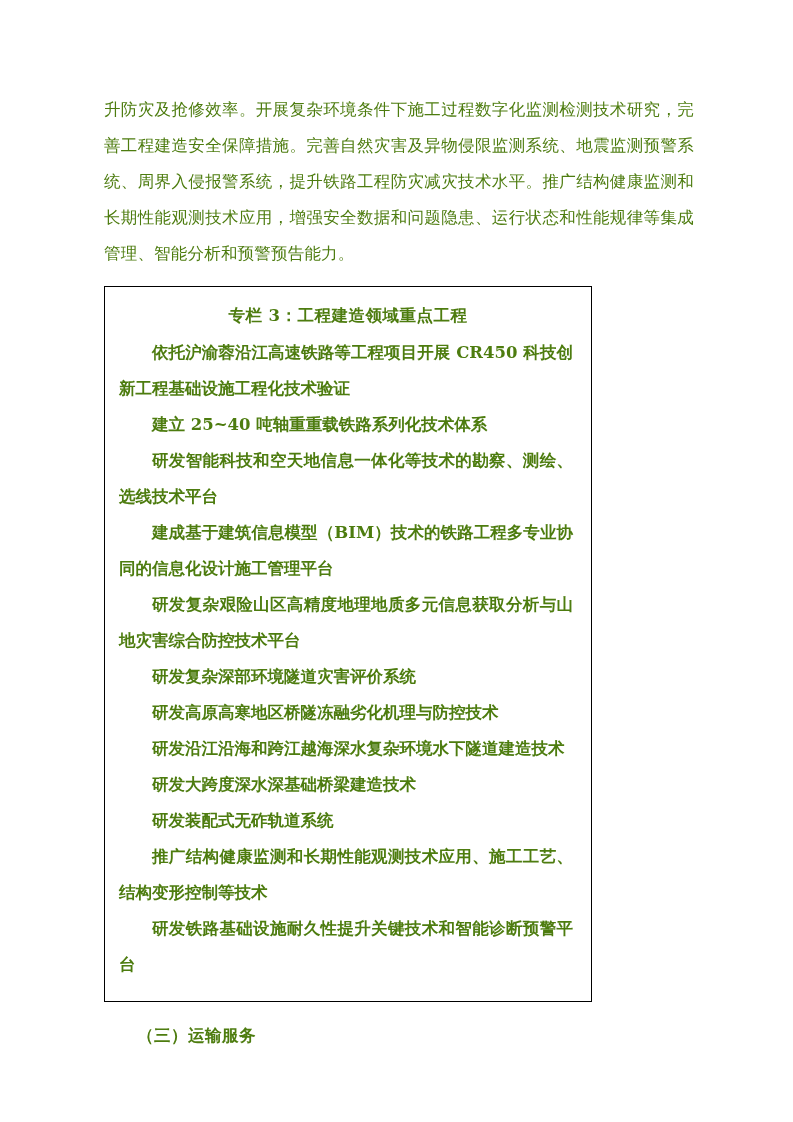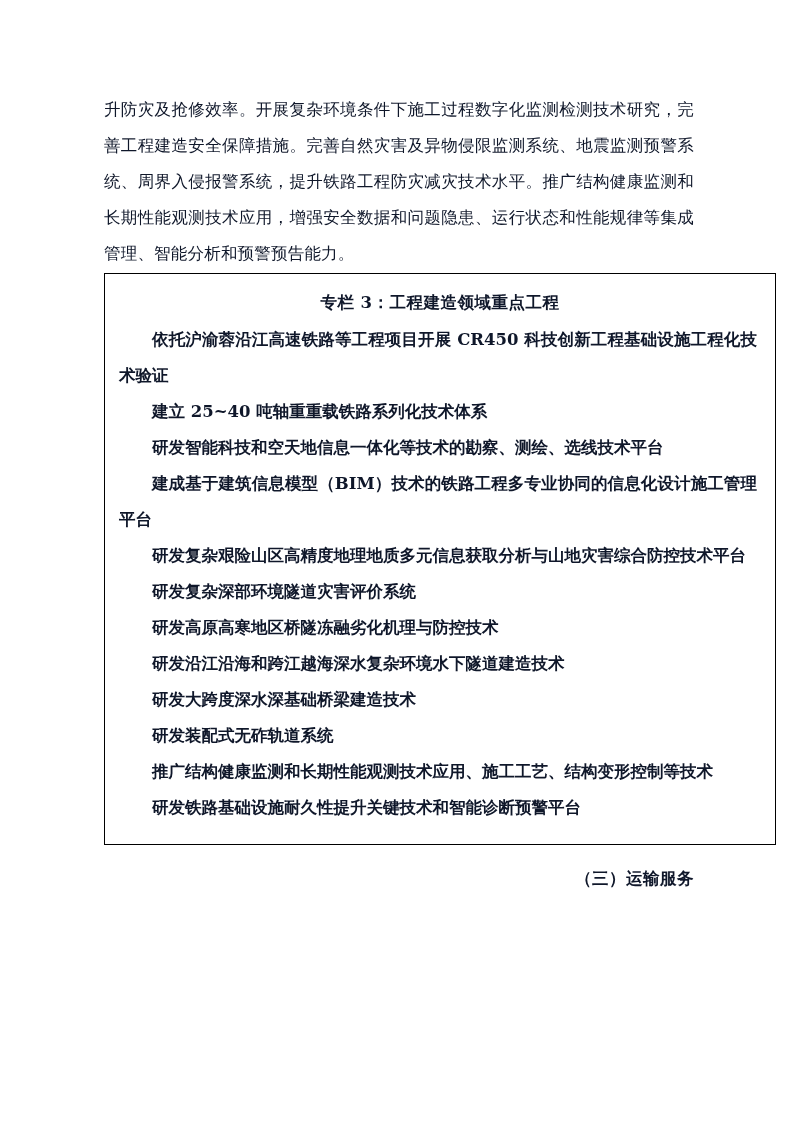--- a/index.html
+++ b/index.html
@@ -8,43 +8,43 @@
     background: #8a8a8a;
   }
   .page {
     position: relative;
     width: 793px;
     height: 1122px;
     background: #ffffff;
     margin: 0 auto;
     box-sizing: border-box;
     font-family: "DejaVu Serif", "Liberation Serif", serif;
-    color: #0f172a;
+    color: #4d7c0f;
     overflow: hidden;
   }
   .content {
     position: absolute;
     left: 104px;
     top: 92px;
     width: 590px;
   }
   .para {
     font-size: 16.5px;
     line-height: 36px;
     text-align: justify;
     text-justify: inter-ideograph;
     letter-spacing: 0.2px;
     margin: 0;
   }
   .boxwrap {
-    margin-top: 1px;
+    margin-top: 14px;
     border: 1.4px solid #000000;
     box-sizing: border-box;
     padding: 14px 0 18px 0;
-    width: 672px;
+    width: 488px;
   }
   .box-title {
     text-align: center;
     font-weight: bold;
     font-size: 16.5px;
     line-height: 30px;
     letter-spacing: 0.5px;
     margin-bottom: 4px;
   }
   .box-item {
@@ -57,21 +57,20 @@
     margin: 0;
     font-weight: bold;
   }
   .section-head {
     margin-top: 18px;
     font-size: 16.5px;
     font-weight: bold;
     line-height: 32px;
     text-indent: 2em;
     letter-spacing: 0.5px;
-    text-align: right;
   }
 </style>
 </head>
 <body>
 
 <div class="page">
   <div class="content">
 
     <p class="para">升防灾及抢修效率。开展复杂环境条件下施工过程数字化监测检测技术研究，完善工程建造安全保障措施。完善自然灾害及异物侵限监测系统、地震监测预警系统、周界入侵报警系统，提升铁路工程防灾减灾技术水平。推广结构健康监测和长期性能观测技术应用，增强安全数据和问题隐患、运行状态和性能规律等集成管理、智能分析和预警预告能力。</p>
 

